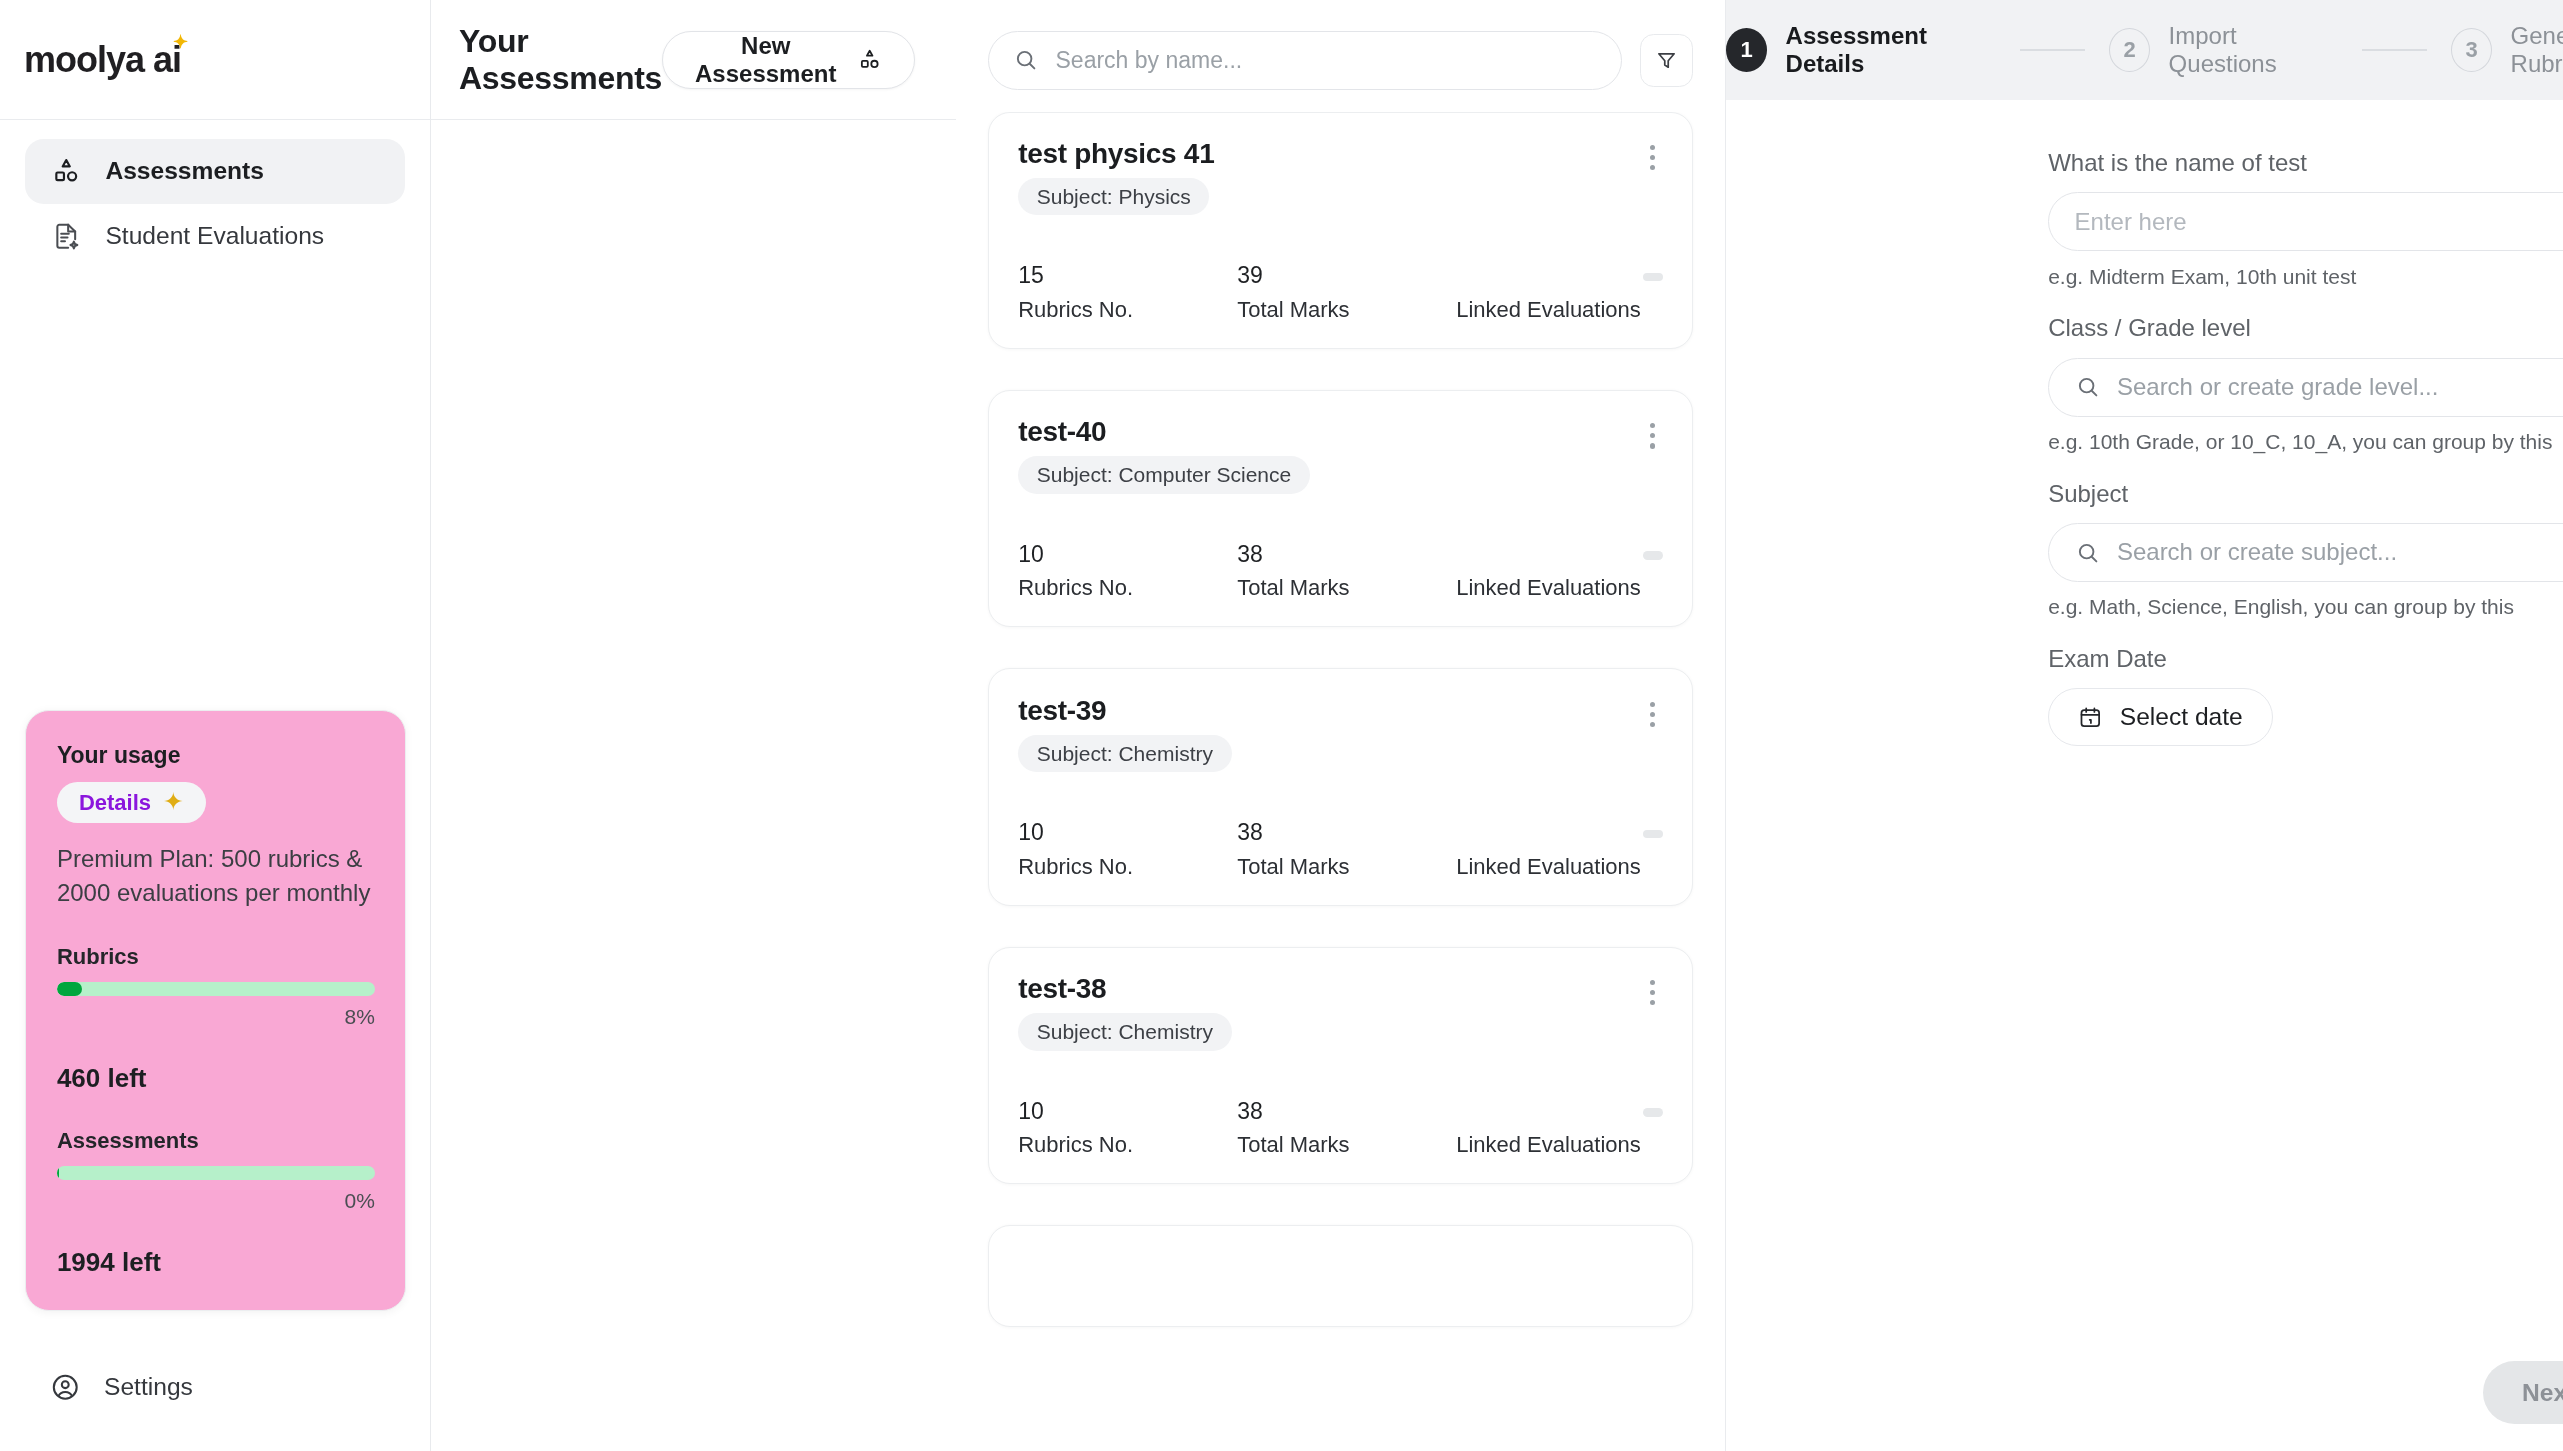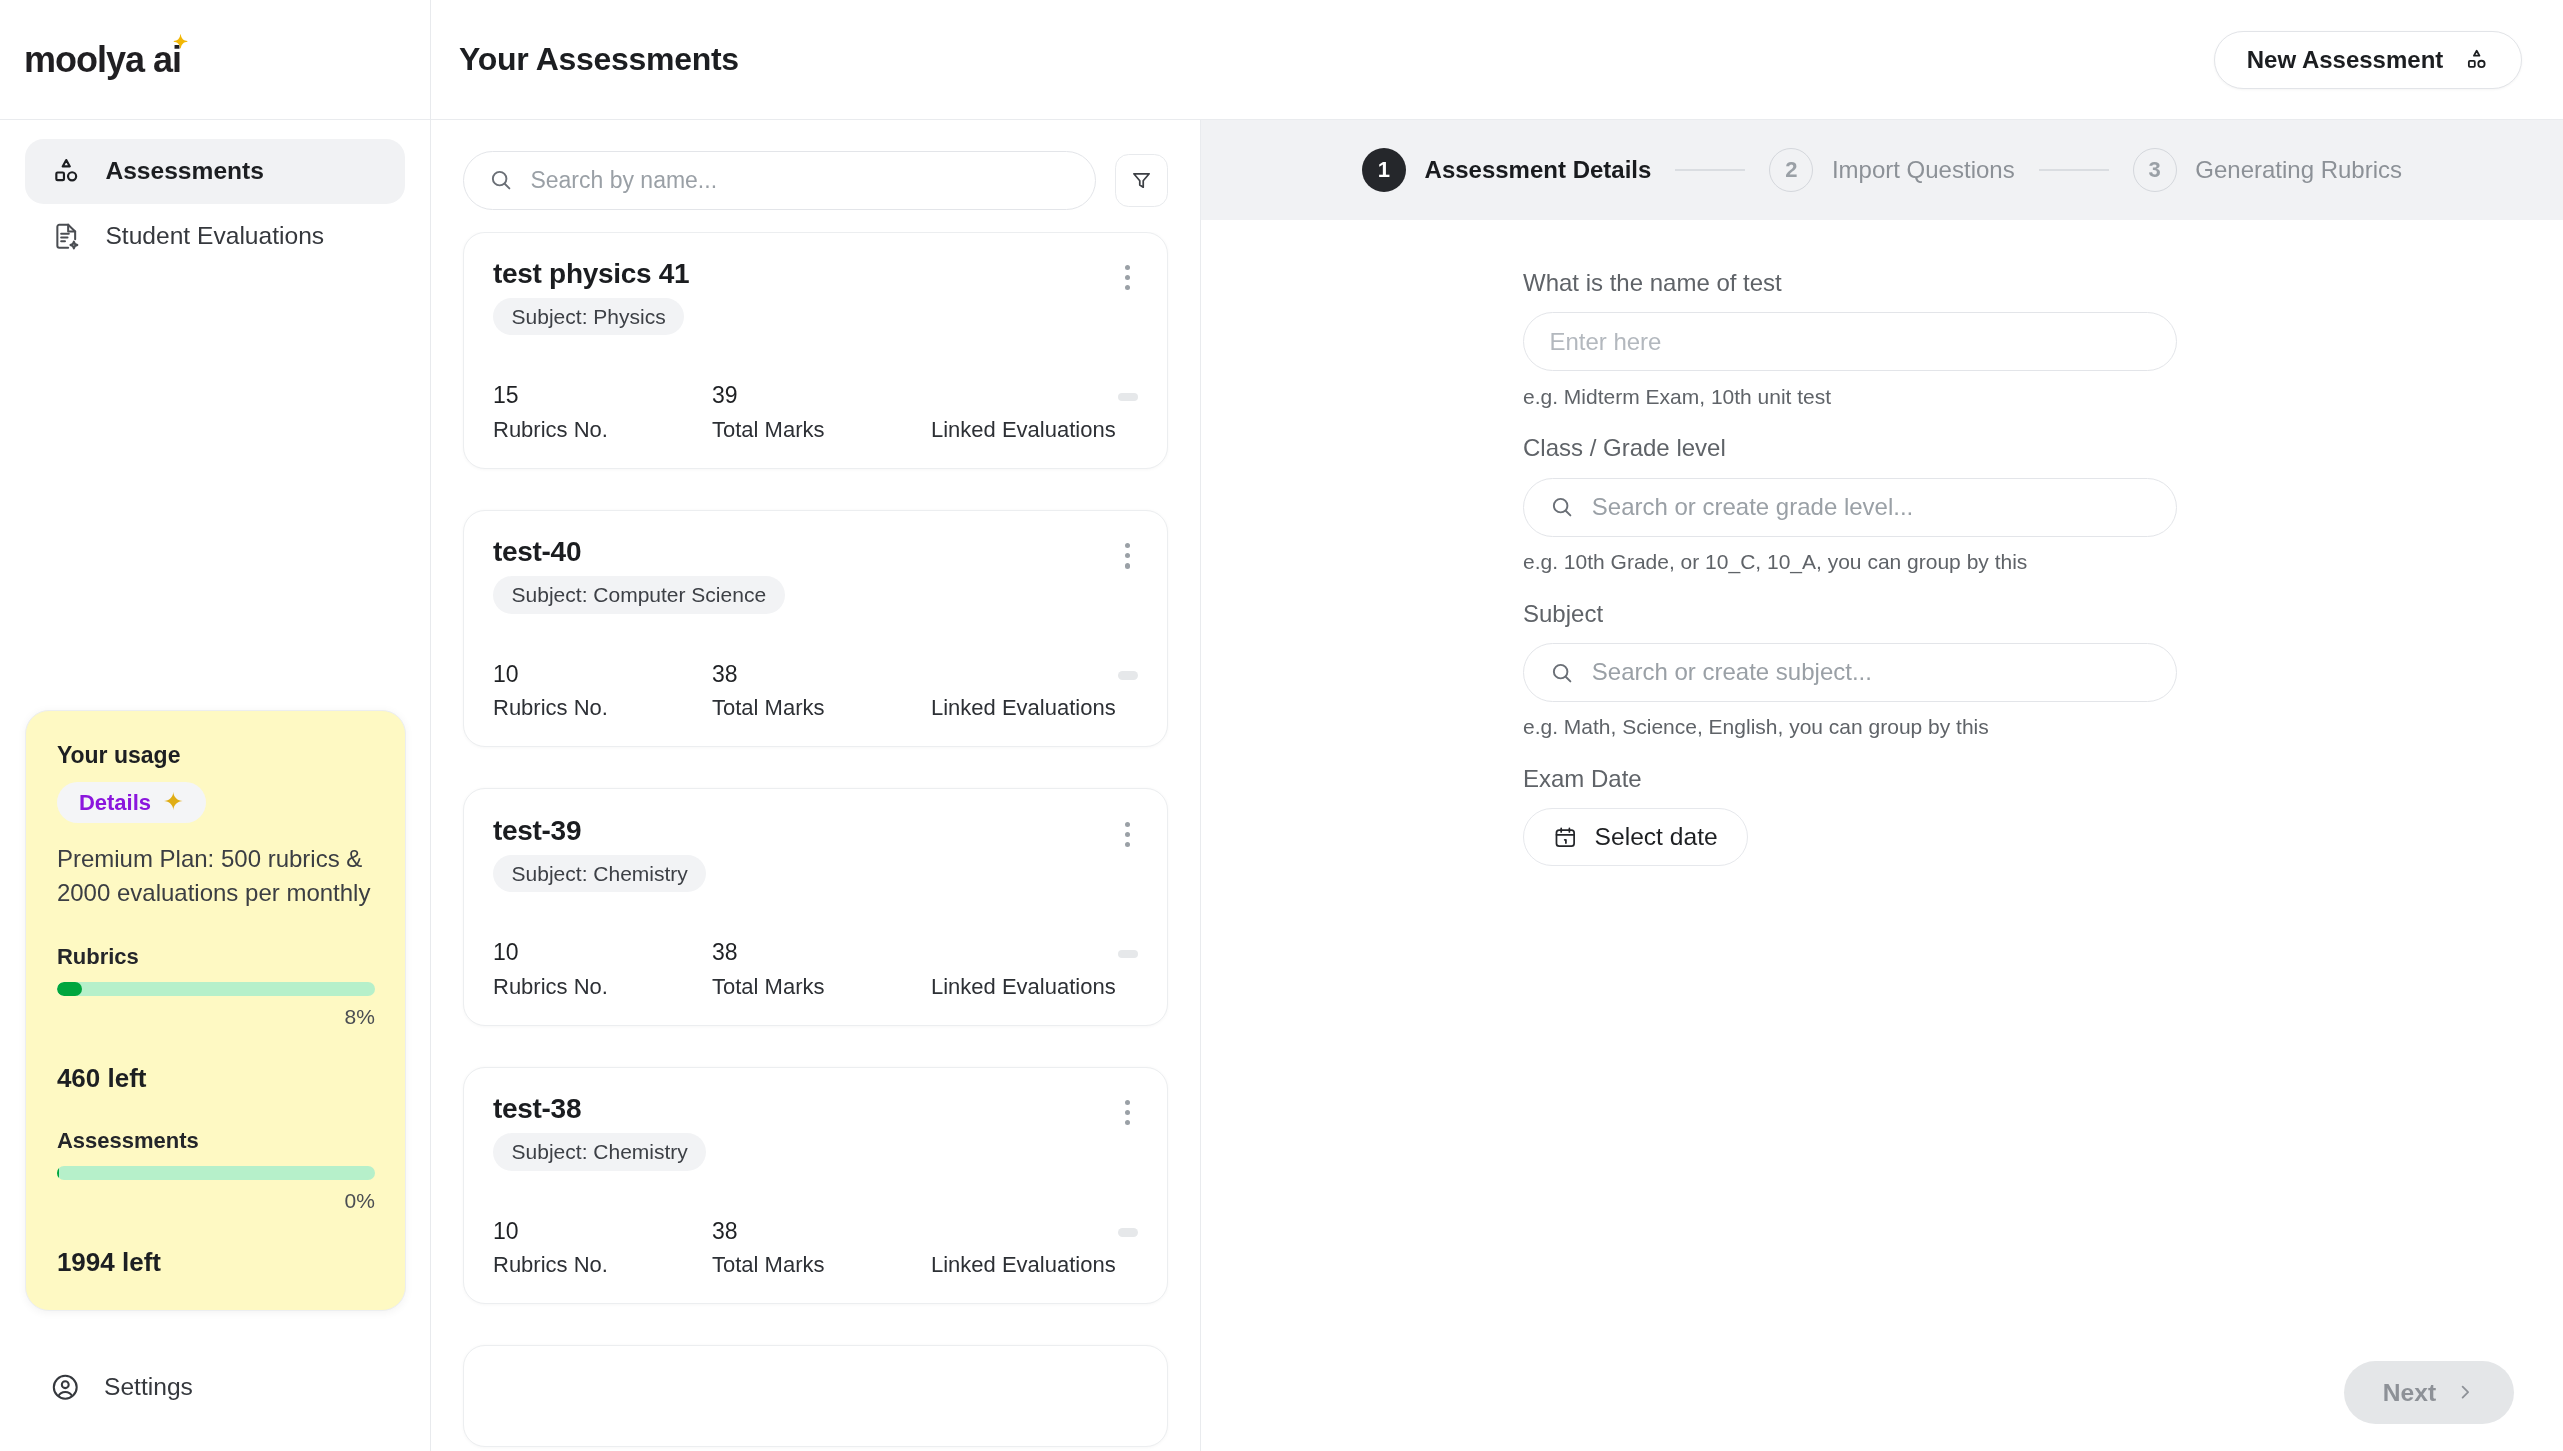--- a/index.html
+++ b/index.html
@@ -42,21 +42,21 @@
     padding: 0 24px; cursor: pointer;
   }
   .nav-item.active { background: #f1f2f4; }
   .nav-item .label { font-size: 24.6px; color: #35383d; text-align: right; }
   .nav-item.active .label { font-weight: 700; color: #1c1e21; }
   .nav-icon { width: 34px; height: 34px; display: flex; align-items: center; justify-content: center; }
 
   
   .usage-card {
     position: absolute; left: 25.4px; top: 710px; width: 381px;
-    background: #fef9c3; border: 0.8px solid #eceef0; border-radius: 24px;
+    background: #f9a8d4; border: 0.8px solid #eceef0; border-radius: 24px;
     box-shadow: 0 1.7px 8.5px rgba(20,22,26,.05);
     padding: 30.5px 30.5px 32px 30.5px;
   }
   .usage-title { font-size: 23px; font-weight: 700; color: #1d1f22; }
   .plan-pill {
     margin-top: 13.6px; display: inline-flex; align-items: center; gap: 12px;
     background: #f4f5f7; border-radius: 847px; padding: 7.6px 22px;
   }
   .plan-pill .plan-name { font-size: 22px; font-weight: 700; color: #8b16dd; }
   .plan-pill .plan-spark { color: #e0ad14; font-size: 24.6px; line-height: 1; }
@@ -70,21 +70,21 @@
   .meter-pct { margin-top: 8.5px; text-align: right; font-size: 21px; color: #4b4e53; }
   .meter-left { margin-top: 34px; font-size: 26px; font-weight: 700; color: #1d1f22; }
 
   .settings-row {
     position: absolute; left: 48px; bottom: 47px;
     display: flex; align-items: center; gap: 22px; cursor: pointer;
   }
   .settings-row .label { font-size: 24.6px; color: #35383d; }
 
   
-  .main { flex: 1 1 auto; display: flex; flex-direction: column; min-width: 0; background: #fff; }
+  .main { flex: 1 1 auto; display: flex; flex-direction: row; min-width: 0; background: #fff; }
   .topbar {
     height: 120px; border-bottom: 0.8px solid #e9ebee;
     display: flex; align-items: center; justify-content: space-between;
     padding: 0 41px 0 28px; flex: 0 0 120px;
   }
   .page-title { font-size: 32px; font-weight: 700; color: #1c1e21; letter-spacing: -0.3px; }
   .new-btn {
     display: inline-flex; align-items: center; gap: 20.3px;
     height: 58px; padding: 0 32px; border-radius: 847px;
     border: 0.8px solid #e2e4e8; background: #fff; cursor: pointer;

